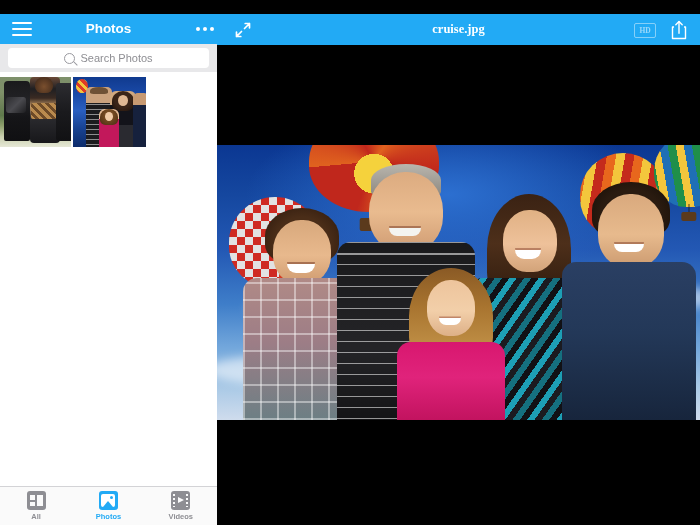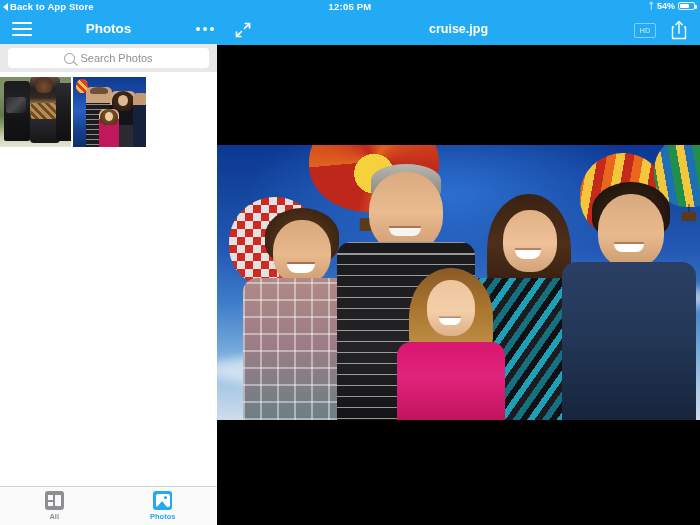--- a/index.html
+++ b/index.html
@@ -125,21 +125,21 @@
   
   .ic-video b{position:absolute;display:block;background:#fafafa;}
   .ic-video b:nth-child(1){left:2px;top:3px;width:2px;height:13px;
       background:repeating-linear-gradient(to bottom,#fafafa 0 2px,#8e8e93 2px 4px);}
   .ic-video b:nth-child(2){right:2px;top:3px;width:2px;height:13px;
       background:repeating-linear-gradient(to bottom,#fafafa 0 2px,#8e8e93 2px 4px);}
   .ic-video i{position:absolute;left:7px;top:6px;width:0;height:0;display:block;
       border-top:3.5px solid transparent;border-bottom:3.5px solid transparent;border-left:6px solid #fafafa;}
 
   
-  .viewer{position:absolute;left:217px;top:14px;width:483px;height:511px;background:#fef9c3;}
+  .viewer{position:absolute;left:217px;top:14px;width:483px;height:511px;background:#fef9c3;font-family:Liberation Serif, serif;}
   .v-toolbar{position:relative;height:31px;background:#22aaf5;color:#fff;}
   .expand{position:absolute;left:18px;top:8px;width:16px;height:16px;cursor:pointer;}
   .expand svg{display:block;}
   .v-title{position:absolute;left:0;top:0;width:483px;line-height:31px;text-align:center;
            font-size:12.5px;font-weight:bold;color:#fff;}
   .hd-badge{position:absolute;right:44px;top:9px;width:20px;height:13px;border:1px solid rgba(255,255,255,.45);
             border-radius:2px;color:rgba(255,255,255,.55);font-size:7.5px;font-weight:bold;
             display:flex;align-items:center;justify-content:center;cursor:pointer;}
   .share{position:absolute;right:12px;top:6px;width:18px;height:20px;cursor:pointer;}
   .share svg{display:block;}
@@ -252,34 +252,20 @@
   .p5 .smile{position:absolute;left:52px;top:68px;width:30px;height:8px;
       background:#fff;border-radius:0 0 15px 15px;box-shadow:0 -2px 0 rgba(130,65,45,.5);}
   .p5 .body{left:0;width:134px;height:158px;
       background:linear-gradient(to bottom,#2a3f63 0%,#233858 45%,#17253c 100%);}
 </style>
 </head>
 <body>
 
 <div class="app">
 
-  <div class="statusbar">
-    <div class="back-link">
-      <span class="back-tri"></span>
-      <span>Back to App Store</span>
-    </div>
-    <div class="sb-time">12:05 PM</div>
-    <div class="sb-right">
-      <span class="bt-ico">ᛏ</span>
-      <span>54%</span>
-      <span class="batt">
-          <i></i>
-        </span>
-    </div>
-  </div>
 
   <div class="sidebar">
 
     <div class="side-nav">
       <div class="hamburger">
         <span></span>
           <span></span>
           <span></span>
       </div>
       <div class="side-title">Photos</div>
@@ -339,20 +325,28 @@
         <div class="tab-lbl">All</div>
       </div>
       <div class="tab active">
         <div class="tab-ico ic-photo">
             <b></b>
             <i></i>
             <i></i>
           </div>
         <div class="tab-lbl">Photos</div>
       </div>
+      <div class="tab">
+        <div class="tab-ico ic-video">
+            <b></b>
+            <b></b>
+            <i></i>
+          </div>
+        <div class="tab-lbl">Videos</div>
+      </div>
     </div>
   </div>
 
   <div class="viewer">
 
     <div class="v-toolbar">
       <div class="expand">
         <svg width="16" height="16" viewBox="0 0 16 16">
           <path d="M14.5 1.5 L9.5 6.5 M14.5 1.5 H10.2 M14.5 1.5 V5.8" stroke="#fff" stroke-width="1.7" fill="none" stroke-linecap="round"></path>
           <path d="M1.5 14.5 L6.5 9.5 M1.5 14.5 H5.8 M1.5 14.5 V10.2" stroke="#fff" stroke-width="1.7" fill="none" stroke-linecap="round"></path>

